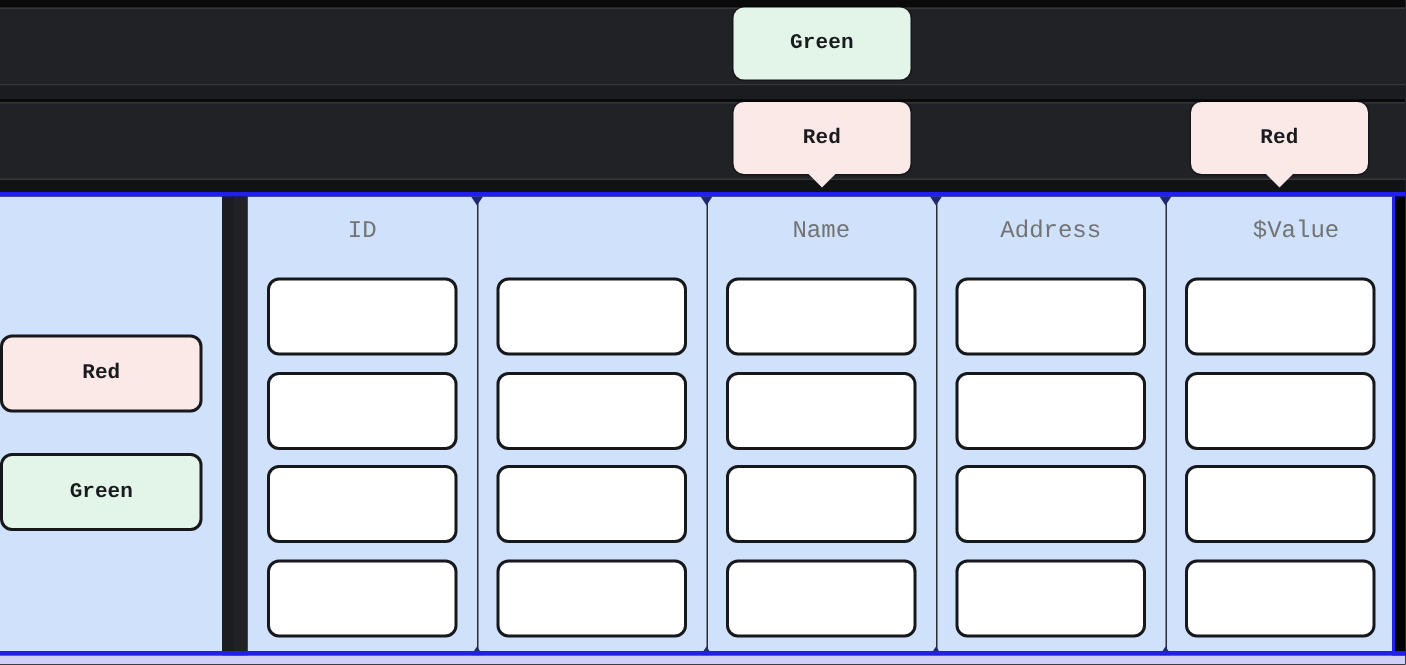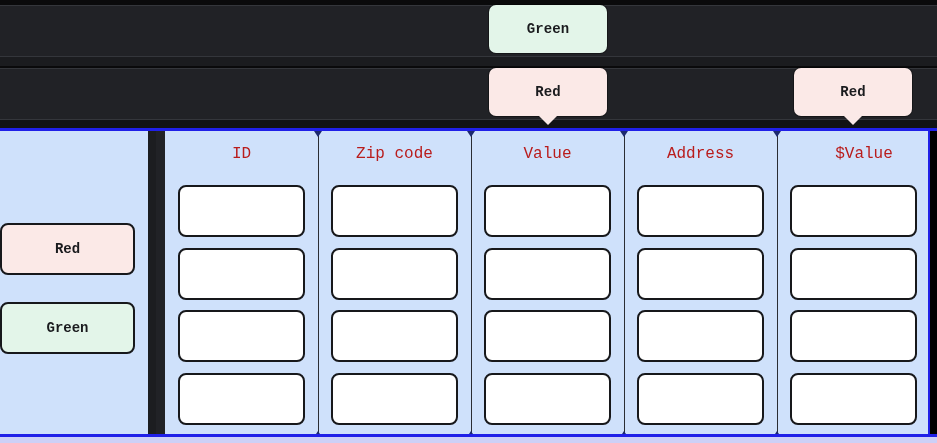--- a/index.html
+++ b/index.html
@@ -193,21 +193,21 @@
   }
   .col-head {
     position: absolute;
     top: 0;
     width: 100%;
     height: 46px;
     display: flex;
     align-items: center;
     justify-content: center;
     font-size: 16px;
-    color: #b91c1c;
+    color: #737373;
     white-space: nowrap;
   }
   .cell {
     position: absolute;
     background: #ffffff;
     border: 2px solid #17181b;
     border-radius: 8px;
     box-sizing: border-box;
   }
 </style>
@@ -254,32 +254,31 @@
 
   <div class="table-panel" id="table-panel">
       <div class="col" style="left: 0px; width: 153px;">
         <div class="col-head">ID</div>
         <div class="cell" style="top: 54px; left: 13px; width: 127px; height: 52px;"></div>
         <div class="cell" style="top: 116.5px; left: 13px; width: 127px; height: 52px;"></div>
         <div class="cell" style="top: 179px; left: 13px; width: 127px; height: 52px;"></div>
         <div class="cell" style="top: 241.5px; left: 13px; width: 127px; height: 52px;"></div>
       </div>
       <div class="col" style="left: 153px; width: 153px;">
-        <div class="col-head">Zip code</div>
         <div class="cell" style="top: 54px; left: 13px; width: 127px; height: 52px;"></div>
         <div class="cell" style="top: 116.5px; left: 13px; width: 127px; height: 52px;"></div>
         <div class="cell" style="top: 179px; left: 13px; width: 127px; height: 52px;"></div>
         <div class="cell" style="top: 241.5px; left: 13px; width: 127px; height: 52px;"></div>
       </div>
       <div class="col-divider" style="left: 153px;">
         <span class="tri-top"></span>
         <span class="tri-bot"></span>
       </div>
       <div class="col" style="left: 306px; width: 153px;">
-        <div class="col-head">Value</div>
+        <div class="col-head">Name</div>
         <div class="cell" style="top: 54px; left: 13px; width: 127px; height: 52px;"></div>
         <div class="cell" style="top: 116.5px; left: 13px; width: 127px; height: 52px;"></div>
         <div class="cell" style="top: 179px; left: 13px; width: 127px; height: 52px;"></div>
         <div class="cell" style="top: 241.5px; left: 13px; width: 127px; height: 52px;"></div>
       </div>
       <div class="col-divider" style="left: 306px;">
         <span class="tri-top"></span>
         <span class="tri-bot"></span>
       </div>
       <div class="col" style="left: 459px; width: 153px;">

